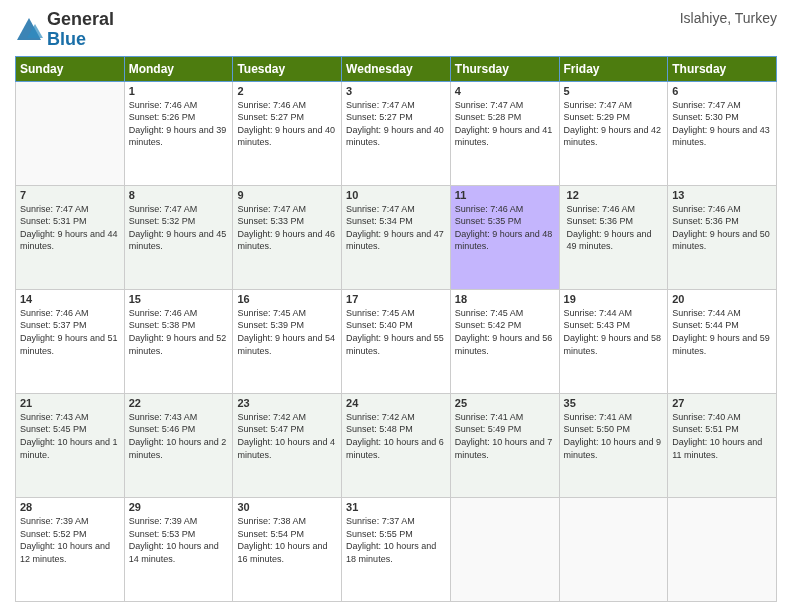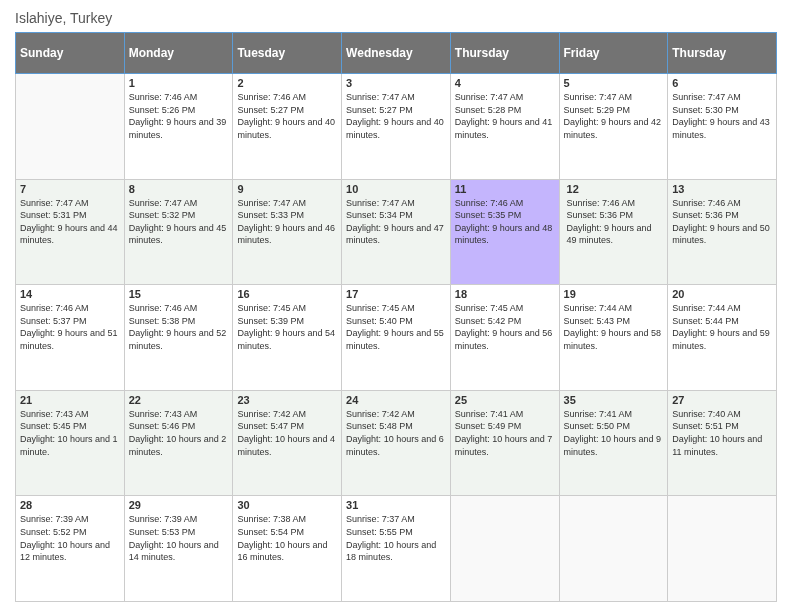--- a/index.html
+++ b/index.html
@@ -52,25 +52,25 @@
       color: #555;
     }
     .calendar {
       flex: 1;
       border: 1px solid #ccc;
       border-collapse: collapse;
       width: 100%;
       table-layout: fixed;
     }
     .calendar th {
-      background: #737373;
+      background: #4d7c0f;
       color: #fff;
       font-size: 12px;
       font-weight: bold;
-      padding: 13px 4px;
+      padding: 5px 4px;
       text-align: left;
       border: 1px solid #5b9bd5;
     }
     .calendar td {
       border: 1px solid #ccc;
       vertical-align: top;
       padding: 3px 4px;
       font-size: 9.5px;
       color: #333;
       width: calc(100% / 7);
@@ -94,20 +94,30 @@
     .day-info {
       line-height: 1.4;
       font-size: 9px;
     }
   </style>
 </head>
 <body>
 
 <div class="page">
   <div class="header">
+    <div class="logo">
+      <svg class="logo-icon" viewBox="0 0 28 28" xmlns="http://www.w3.org/2000/svg">
+        <polygon points="14,2 26,24 2,24" fill="#1a6fa8" opacity="0.85"></polygon>
+        <polygon points="20,8 28,22 12,22" fill="#2e8bc0" opacity="0.7"></polygon>
+      </svg>
+      <div class="logo-text">
+        <span class="logo-general">General</span><br>
+        <span class="logo-blue">Blue</span>
+      </div>
+    </div>
     <div class="title-block">
       <div class="subtitle">Islahiye, Turkey</div>
     </div>
   </div>
 
   <table class="calendar">
     <thead>
       <tr>
       <th>Sunday</th>
           <th>Monday</th>

